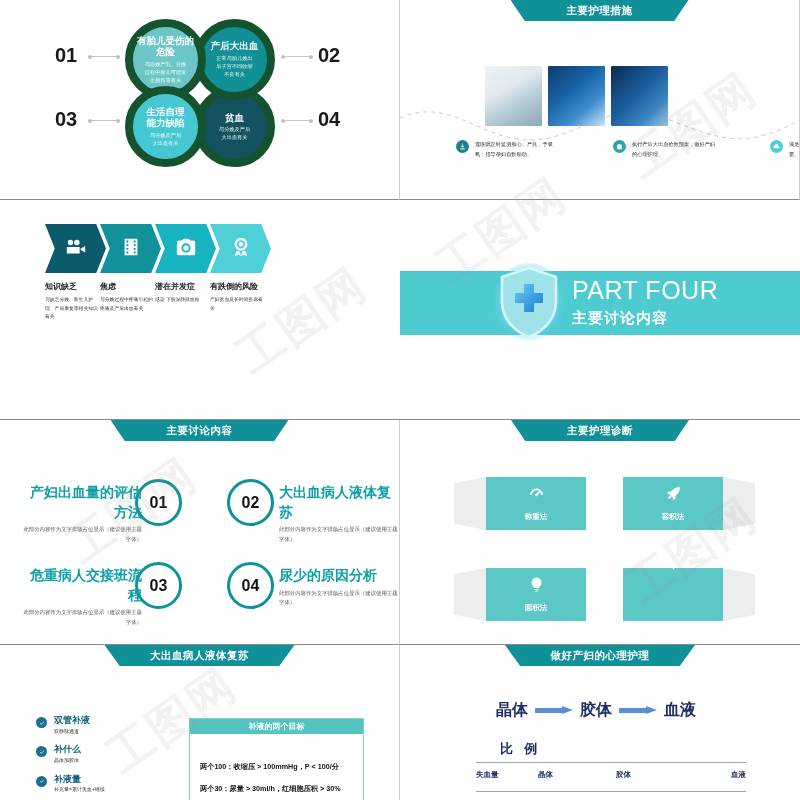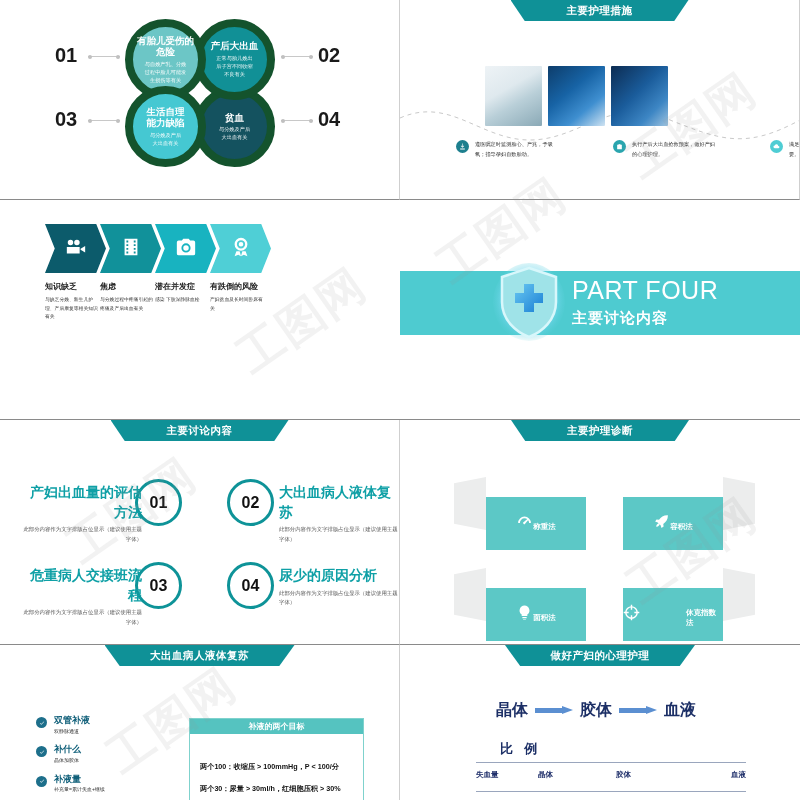--- a/index.html
+++ b/index.html
@@ -106,21 +106,21 @@
   .nblk .nh { font-size:14px; font-weight:bold; color:#0fa0a6; line-height:1.4; }
   .nblk .nd { font-size:5.4px; color:#555; line-height:1.75; margin-top:3px; }
   #nb1 { left:22px; top:63px; text-align:right; }
   #nb2 { left:279px; top:63px; text-align:left; }
   #nb3 { left:22px; top:146px; text-align:right; }
   #nb4 { left:279px; top:146px; text-align:left; }
 
   
   .cardwrap { position:absolute; left:0; top:0; width:400px; height:225px; }
   .dcard { position:absolute; width:100px; height:53px; background:#5cc8c6;
-           display:flex; flex-direction:row; align-items:center; justify-content:center;margin-top:20px; }
+           display:flex; flex-direction:column; align-items:center; justify-content:center; }
   .dcard svg { width:17px; height:17px; fill:#fff; }
   .dcard .dl { font-size:7.5px; color:#fff; margin-top:6px; font-weight:bold; }
   .dtab { position:absolute; width:32px; height:53px; background:#eceded; }
   .dtab.l { clip-path: polygon(0 12%, 100% 0, 100% 100%, 0 88%); }
   .dtab.r { clip-path: polygon(0 0, 100% 12%, 100% 88%, 0 100%); }
   #dc1 { left:86px; top:57px; }  #dt1 { left:54px; top:57px; }
   #dc2 { left:223px; top:57px; } #dt2 { left:323px; top:57px; }
   #dc3 { left:86px; top:148px; } #dt3 { left:54px; top:148px; }
   #dc4 { left:223px; top:148px;gap:46px;} #dt4 { left:323px; top:148px;}
 

